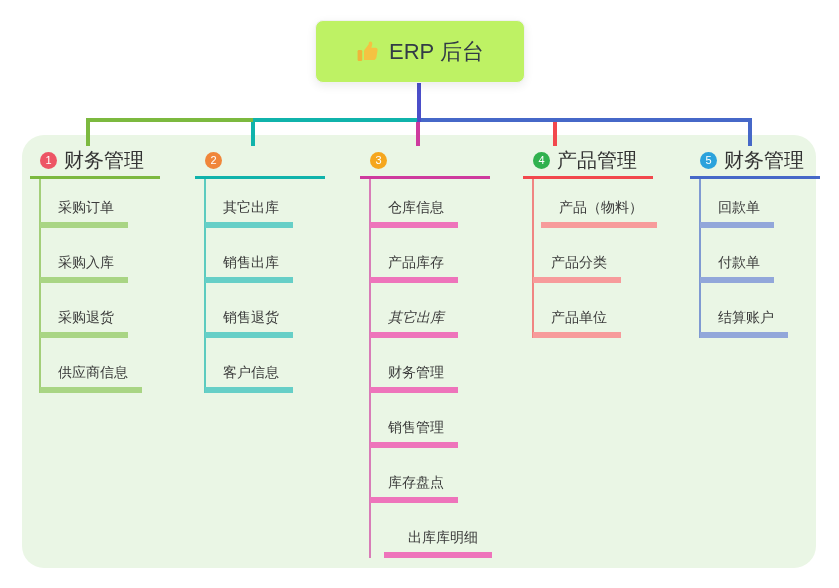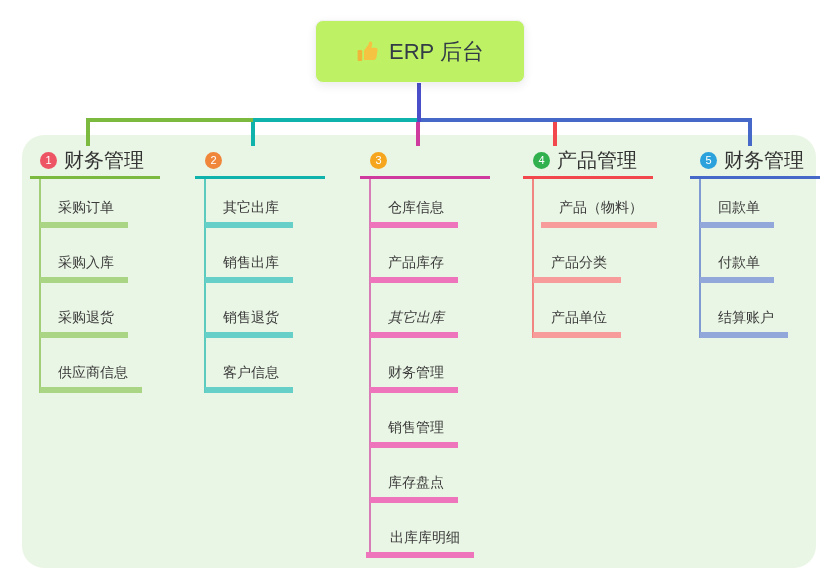--- a/index.html
+++ b/index.html
@@ -94,21 +94,21 @@
         <div class="branch-label" style="left: 360px; top: 144px; border-bottom-color: rgb(206, 58, 158);">
           <span class="badge" style="background: rgb(245, 166, 30);">3</span>
         </div>
         <div class="rail" style="left: 369px; top: 179px; height: 379px; background: rgb(206, 58, 158);"></div>
         <div class="child-item" style="left: 370px; top: 196px; border-bottom-color: rgb(238, 116, 187);">仓库信息</div>
         <div class="child-item" style="left: 370px; top: 251px; border-bottom-color: rgb(238, 116, 187);">产品库存</div>
         <div class="child-item" style="left: 370px; top: 306px; border-bottom-color: rgb(238, 116, 187); font-style: italic;">其它出库</div>
         <div class="child-item" style="left: 370px; top: 361px; border-bottom-color: rgb(238, 116, 187);">财务管理</div>
         <div class="child-item" style="left: 370px; top: 416px; border-bottom-color: rgb(238, 116, 187);">销售管理</div>
         <div class="child-item" style="left: 370px; top: 471px; border-bottom-color: rgb(238, 116, 187);">库存盘点</div>
-        <div class="child-item" style="left: 366px; top: 526px; border-bottom-color: rgb(238, 116, 187); padding-left: 24px;">出库库明细</div>
+        <div class="child-item" style="left: 384px; top: 526px; border-bottom-color: rgb(238, 116, 187); padding-left: 24px;">出库库明细</div>
       </div>
       <div>
         <div class="branch-label" style="left: 523px; top: 144px; border-bottom-color: rgb(242, 72, 77);">
           <span class="badge" style="background: rgb(48, 177, 78);">4</span>
           <span class="txt">产品管理</span>
         </div>
         <div class="rail" style="left: 532px; top: 179px; height: 159px; background: rgb(242, 72, 77);"></div>
         <div class="child-item" style="left: 541px; top: 196px; border-bottom-color: rgb(247, 155, 155);">产品（物料）</div>
         <div class="child-item" style="left: 533px; top: 251px; border-bottom-color: rgb(247, 155, 155);">产品分类</div>
         <div class="child-item" style="left: 533px; top: 306px; border-bottom-color: rgb(247, 155, 155);">产品单位</div>

